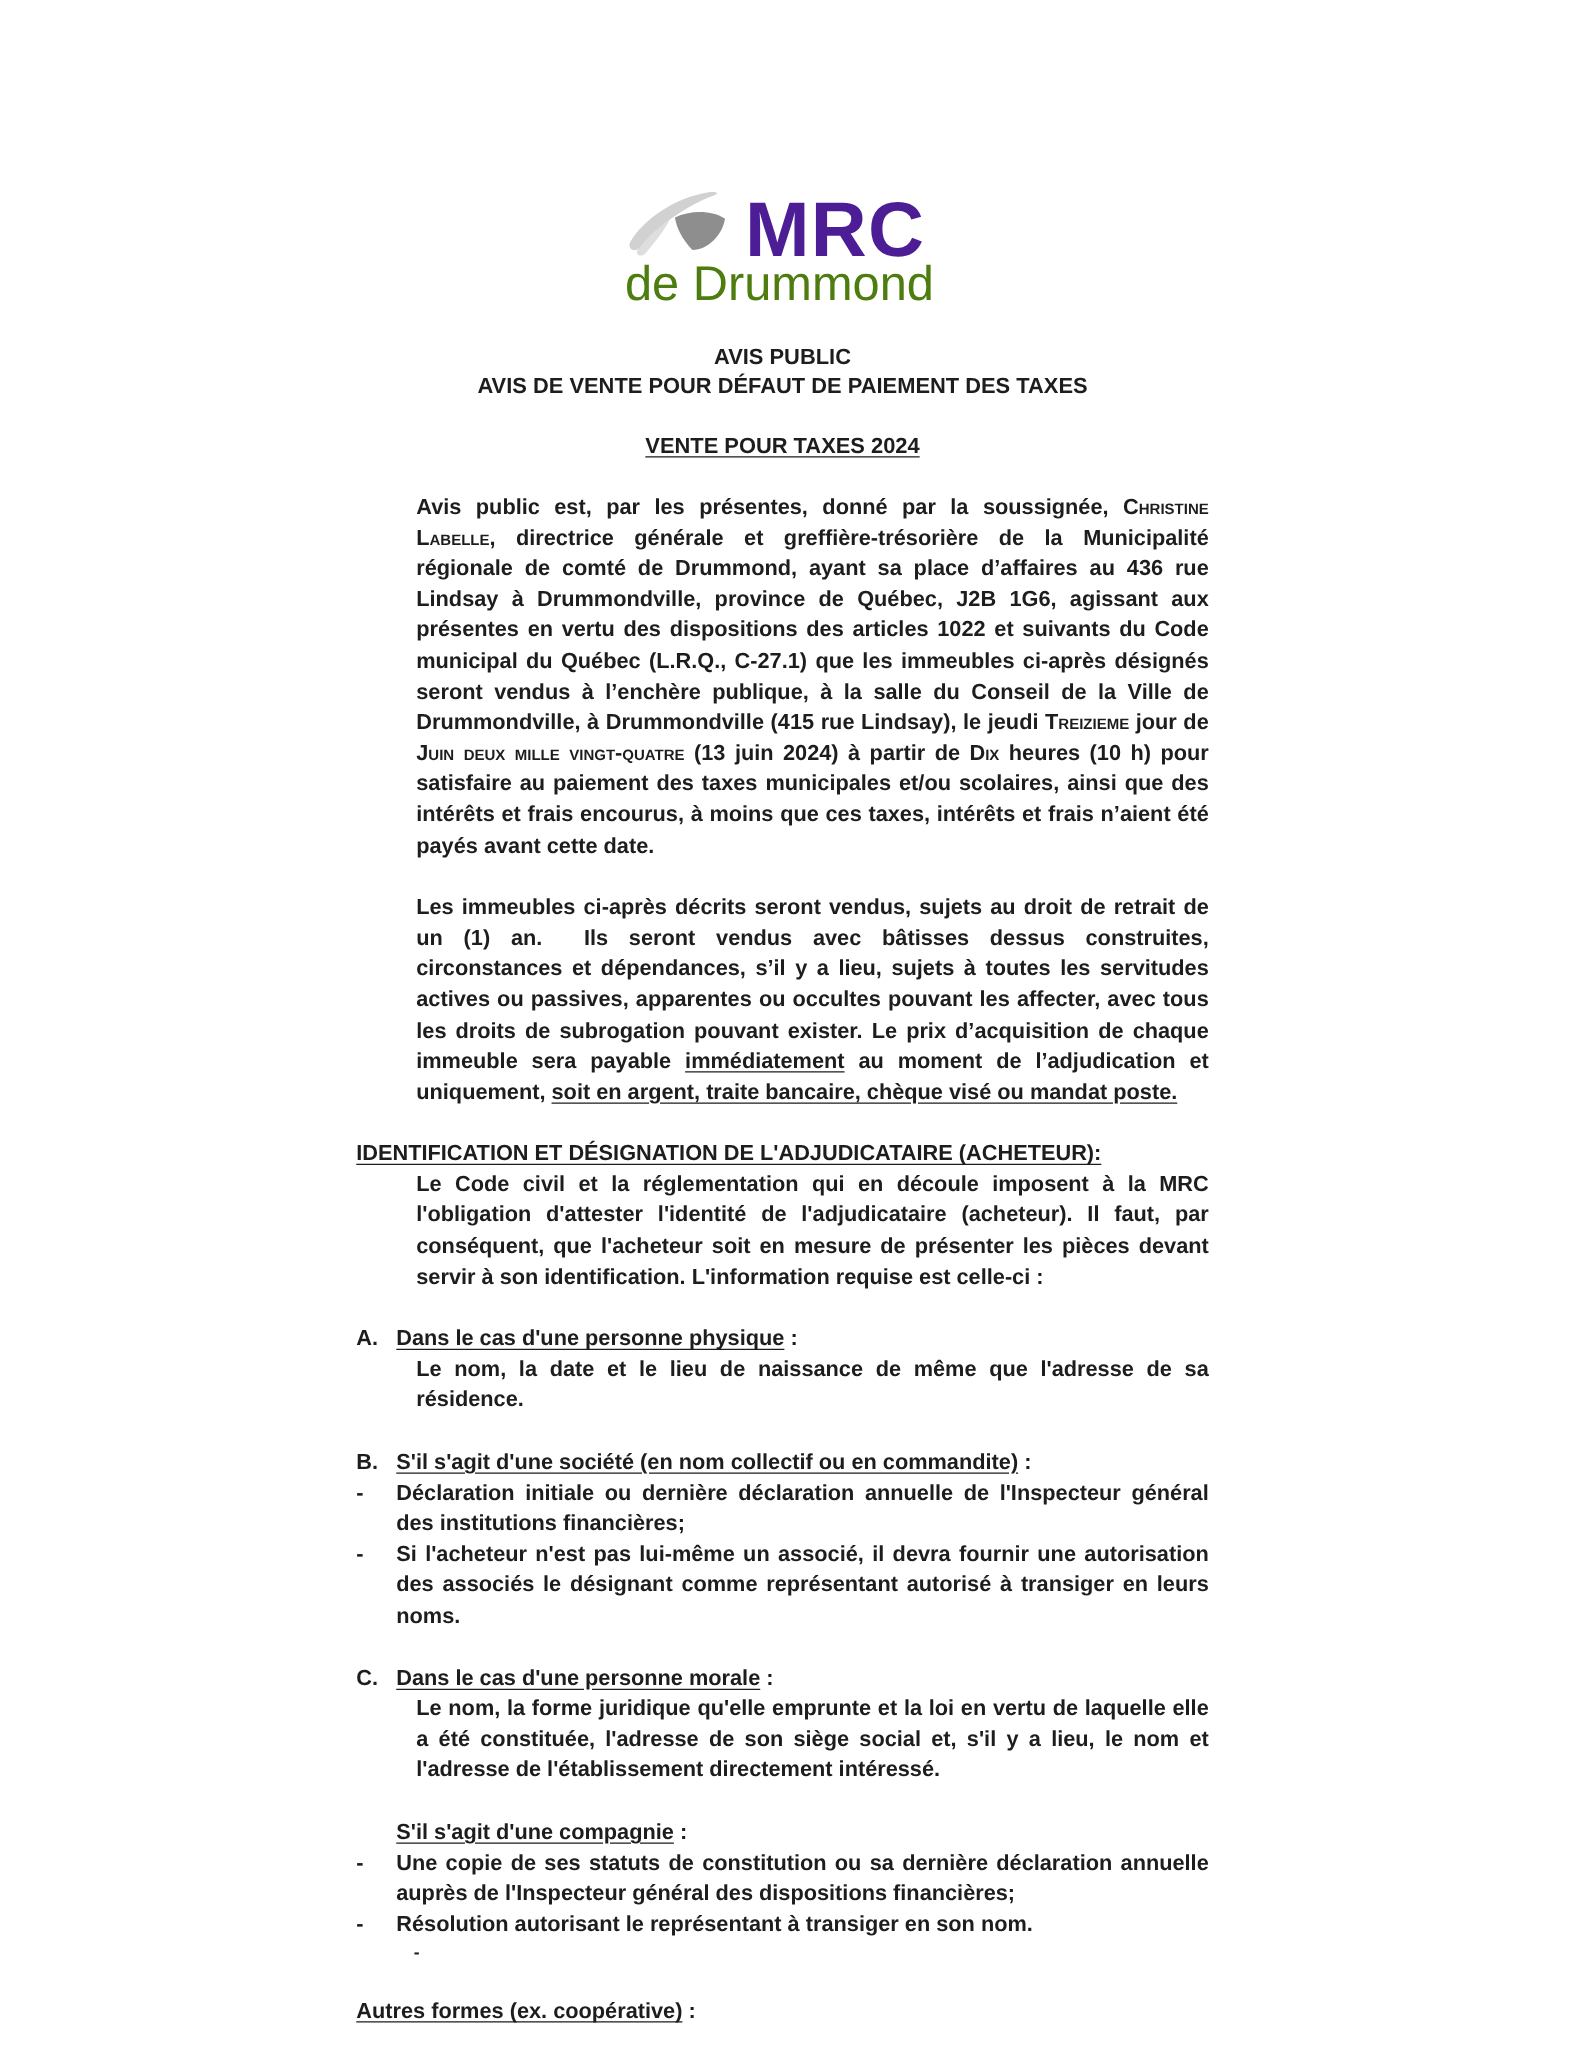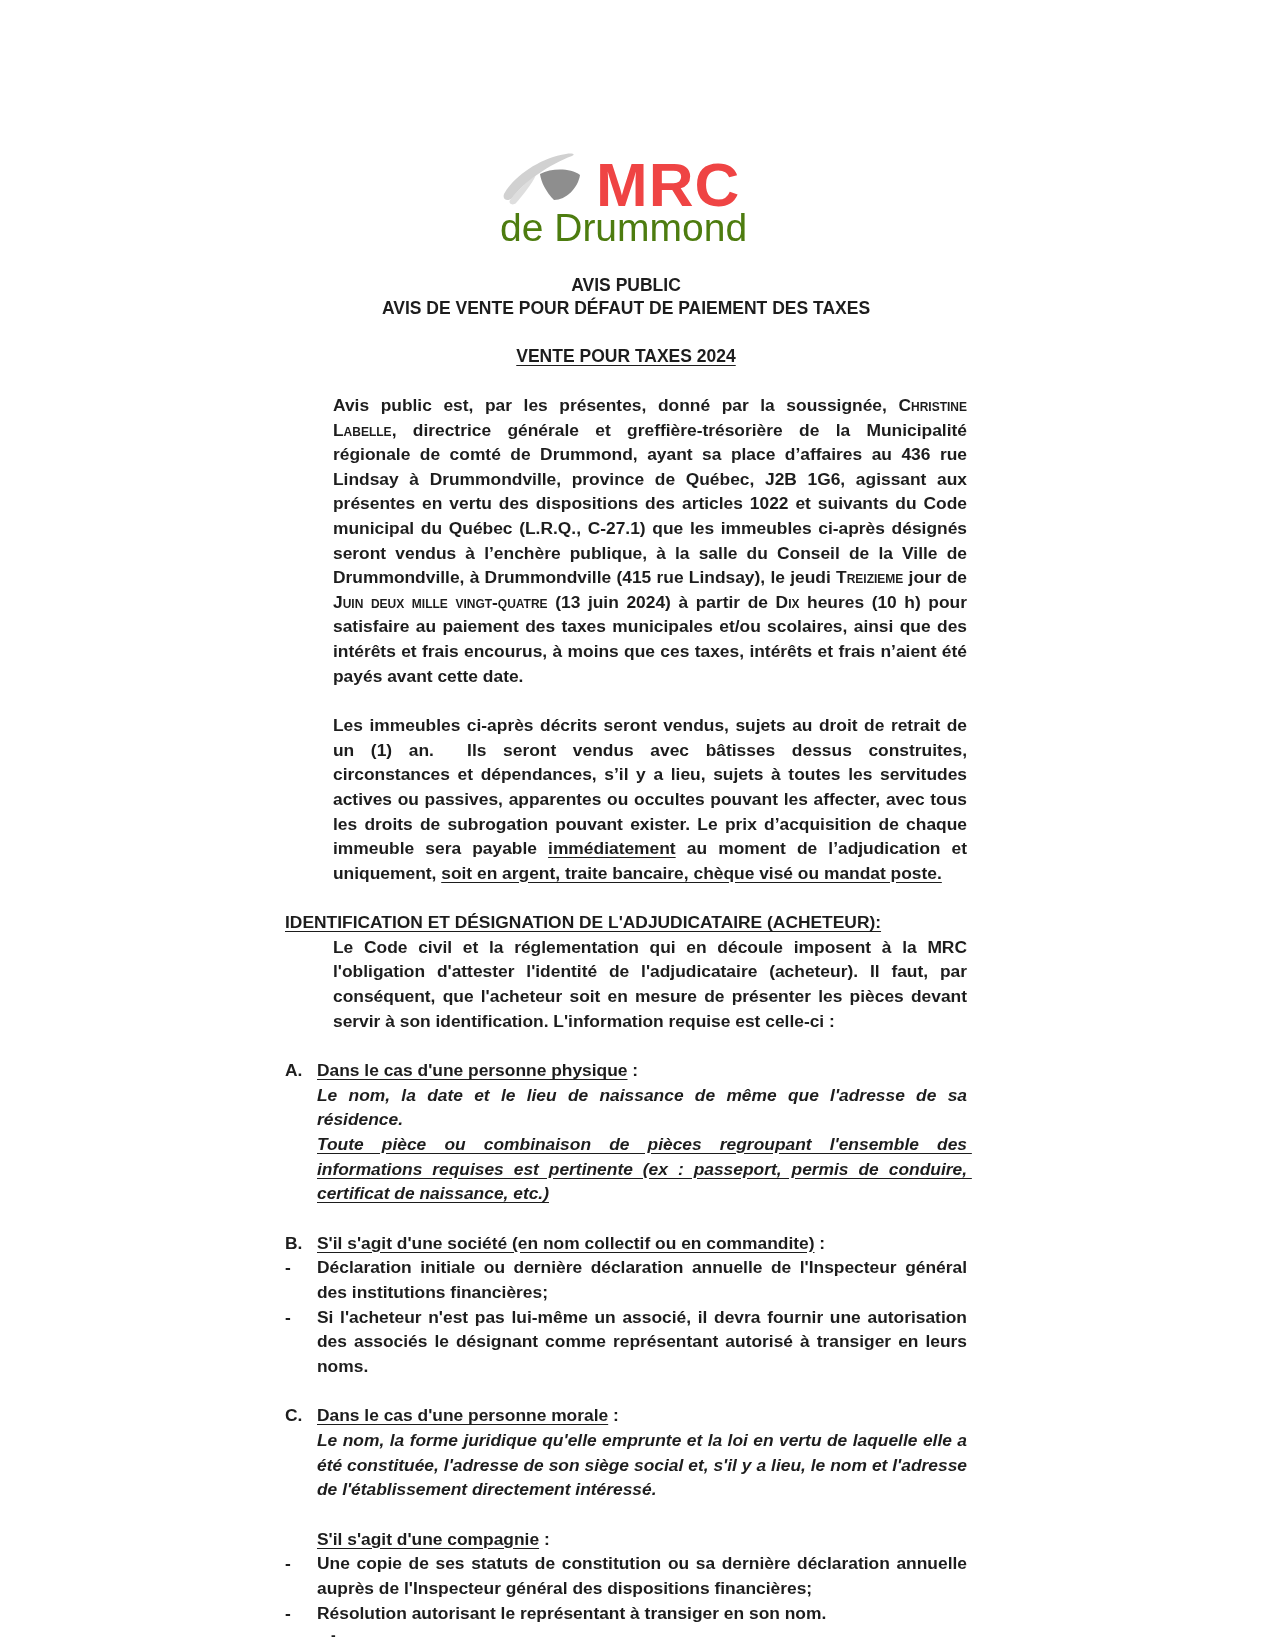--- a/index.html
+++ b/index.html
@@ -15,21 +15,21 @@
     position:absolute;left:285px;top:148px;width:682px;
   }
   
   .logo{
     width:252px;margin:0 auto 26px auto;
   }
   .logo-row{display:flex;align-items:flex-end;}
   .logo-icon{width:96px;height:64px;flex:none;margin-bottom:2px;}
   .logo-mrc{
     font-size:62px;line-height:58px;font-weight:700;
-    color:#ef4444;letter-spacing:1px;
+    color:#4c1d95;letter-spacing:1px;
   }
   .logo-sub{
     font-size:39px;line-height:40px;font-weight:400;
     color:#4d7c0f;letter-spacing:0px;margin-top:-6px;
     white-space:nowrap;
   }
   
   .titles{text-align:center;}
   .title1{font-size:17.5px;font-weight:700;line-height:23px;}
   .title2{font-size:17.5px;font-weight:700;line-height:23px;}
@@ -43,21 +43,21 @@
     color:#1d1d1d;margin-top:24px;
   }
   .para{text-align:justify;margin-top:25px;margin-left:48px;}
   .para.tight{margin-top:0;}
   .heading{margin-top:25px;}
   .subheading{margin-top:25px;margin-left:32px;}
   .item{margin-top:25px;}
   .item-head{display:flex;}
   .item-label{width:32px;flex:none;}
   .item-heading{flex:1;}
-  .item-para{margin-left:32px;text-align:justify;font-style:italic;}
+  .item-para{margin-left:48px;text-align:justify;}
   .bullet{display:flex;}
   .bullet-dash{width:32px;flex:none;}
   .bullet-text{flex:1;text-align:justify;}
   .stray{margin-left:46px;font-size:14px;line-height:20px;}
   .run-sc{font-variant:small-caps;}
   .run-u{text-decoration:underline;text-underline-offset:3px;}
   span{white-space:pre-wrap;}
 </style>
 </head>
 <body>
@@ -86,21 +86,20 @@
       <div class="para"><span>Avis public est, par les présentes, donné par la soussignée, </span><span class="run-sc">Christine Labelle</span><span>, directrice générale et greffière-trésorière de la Municipalité régionale de comté de Drummond, ayant sa place d’affaires au 436 rue Lindsay à Drummondville, province de Québec, J2B 1G6, agissant aux présentes en vertu des dispositions des articles 1022 et suivants du Code municipal du Québec (L.R.Q., C-27.1) que les immeubles ci-après désignés seront vendus à l’enchère publique, à la salle du Conseil de la Ville de Drummondville, à Drummondville (415 rue Lindsay), le jeudi </span><span class="run-sc">Treizieme</span><span> jour de </span><span class="run-sc">Juin deux mille vingt-quatre</span><span> (13 juin 2024) à partir de </span><span class="run-sc">Dix</span><span> heures (10 h) pour satisfaire au paiement des taxes municipales et/ou scolaires, ainsi que des intérêts et frais encourus, à moins que ces taxes, intérêts et frais n’aient été payés avant cette date.</span></div>
       <div class="para"><span>Les immeubles ci-après décrits seront vendus, sujets au droit de retrait de un (1) an.  Ils seront vendus avec bâtisses dessus construites, circonstances et dépendances, s’il y a lieu, sujets à toutes les servitudes actives ou passives, apparentes ou occultes pouvant les affecter, avec tous les droits de subrogation pouvant exister. Le prix d’acquisition de chaque immeuble sera payable </span><span class="run-u">immédiatement</span><span> au moment de l’adjudication et uniquement, </span><span class="run-u">soit en argent, traite bancaire, chèque visé ou mandat poste.</span></div>
       <div class="heading"><span class="run-u">IDENTIFICATION ET DÉSIGNATION DE L'ADJUDICATAIRE (ACHETEUR):</span></div>
       <div class="para tight"><span>Le Code civil et la réglementation qui en découle imposent à la MRC l'obligation d'attester l'identité de l'adjudicataire (acheteur). Il faut, par conséquent, que l'acheteur soit en mesure de présenter les pièces devant servir à son identification. L'information requise est celle-ci :</span></div>
       <div class="item">
         <div class="item-head">
           <div class="item-label">A.</div>
           <div class="item-heading"><span class="run-u">Dans le cas d'une personne physique</span><span> :</span></div>
         </div>
         <div class="item-para"><span>Le nom, la date et le lieu de naissance de même que l'adresse de sa résidence.</span></div>
-        <div class="item-para"><span class="run-u">Toute pièce ou combinaison de pièces regroupant l'ensemble des informations requises est pertinente (ex : passeport, permis de conduire, certificat de naissance, etc.)</span></div>
       </div>
       <div class="item">
         <div class="item-head">
           <div class="item-label">B.</div>
           <div class="item-heading"><span class="run-u">S'il s'agit d'une société (en nom collectif ou en commandite)</span><span> :</span></div>
         </div>
         <div class="bullet">
           <div class="bullet-dash">-</div>
           <div class="bullet-text"><span>Déclaration initiale ou dernière déclaration annuelle de l'Inspecteur général des institutions financières;</span></div>
         </div>

